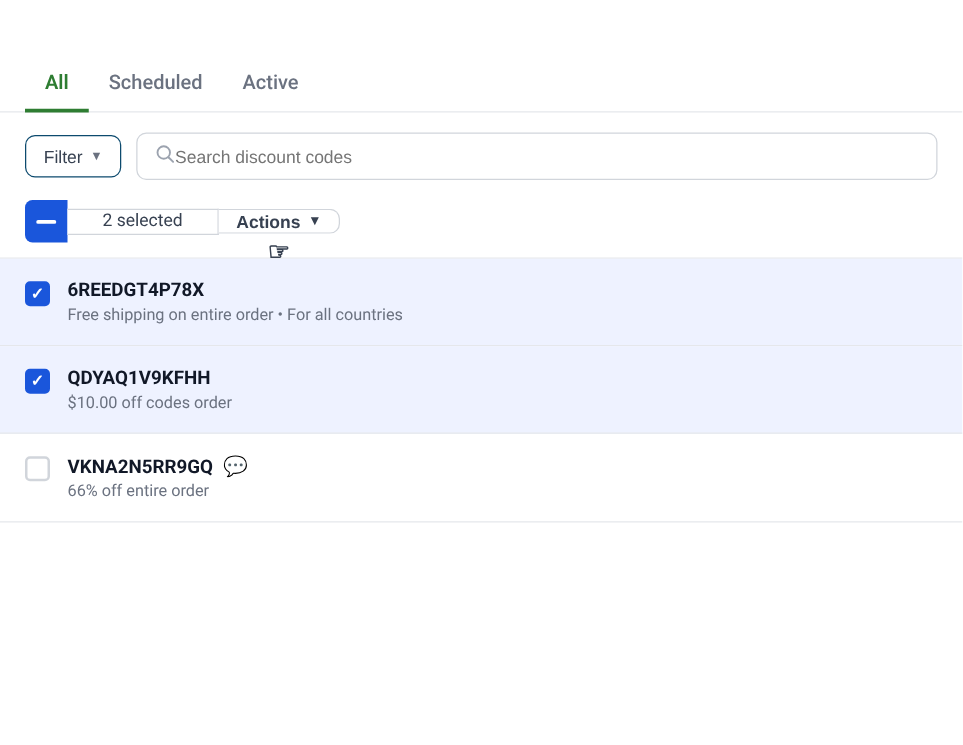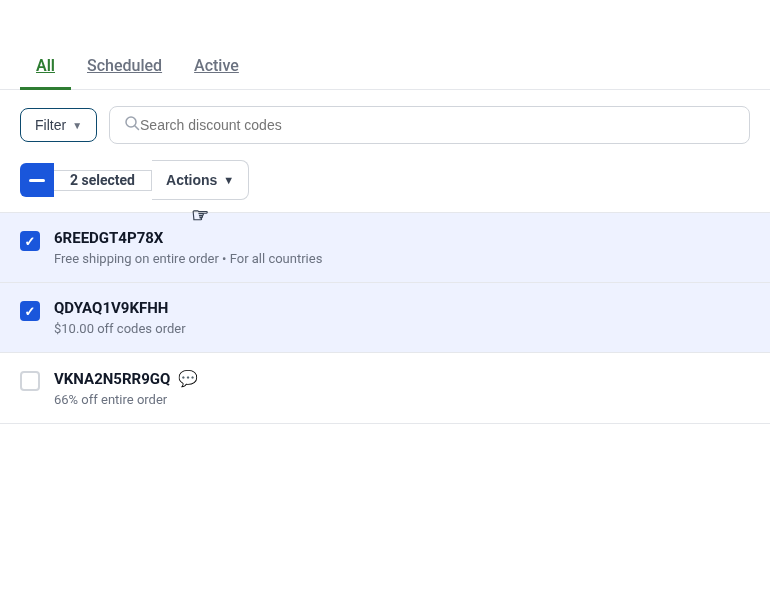--- a/index.html
+++ b/index.html
@@ -21,21 +21,20 @@
 
     .tab {
       padding: 12px 16px;
       font-size: 16px;
       font-weight: 500;
       color: #6b7280;
       cursor: pointer;
       border-bottom: 3px solid transparent;
       margin-bottom: -1px;
       white-space: nowrap;
-      text-decoration: underline;
     }
 
     .tab.active {
       color: #2e7d32;
       border-bottom: 3px solid #2e7d32;
       font-weight: 600;
     }
 
     .toolbar {
       display: flex;
@@ -108,46 +107,46 @@
     }
 
     .minus-icon {
       width: 16px;
       height: 3px;
       background: #fff;
       border-radius: 2px;
     }
 
     .selected-count {
-      padding: 7px 16px;
+      padding: 7px 28px;
       border: 1px solid #d1d5db;
       border-left: none;
       font-size: 14px;
       color: #374151;
-      font-weight: 700;
+      font-weight: 400;
       background: #fff;
       height: 21px;
       display: flex;
       align-items: center;
     }
 
     .actions-btn {
       display: flex;
       align-items: center;
       gap: 6px;
       padding: 7px 14px;
       border: 1px solid #d1d5db;
       border-left: none;
       border-radius: 0 8px 8px 0;
       background: #fff;
       font-size: 14px;
       color: #374151;
       cursor: pointer;
       font-weight: 600;
-      height: 40px;
+      height: 20px;
     }
 
     .actions-chevron {
       font-size: 11px;
       color: #374151;
     }
 
     .minus-checkbox {
       border-radius: 6px 0 0 6px;
     }

